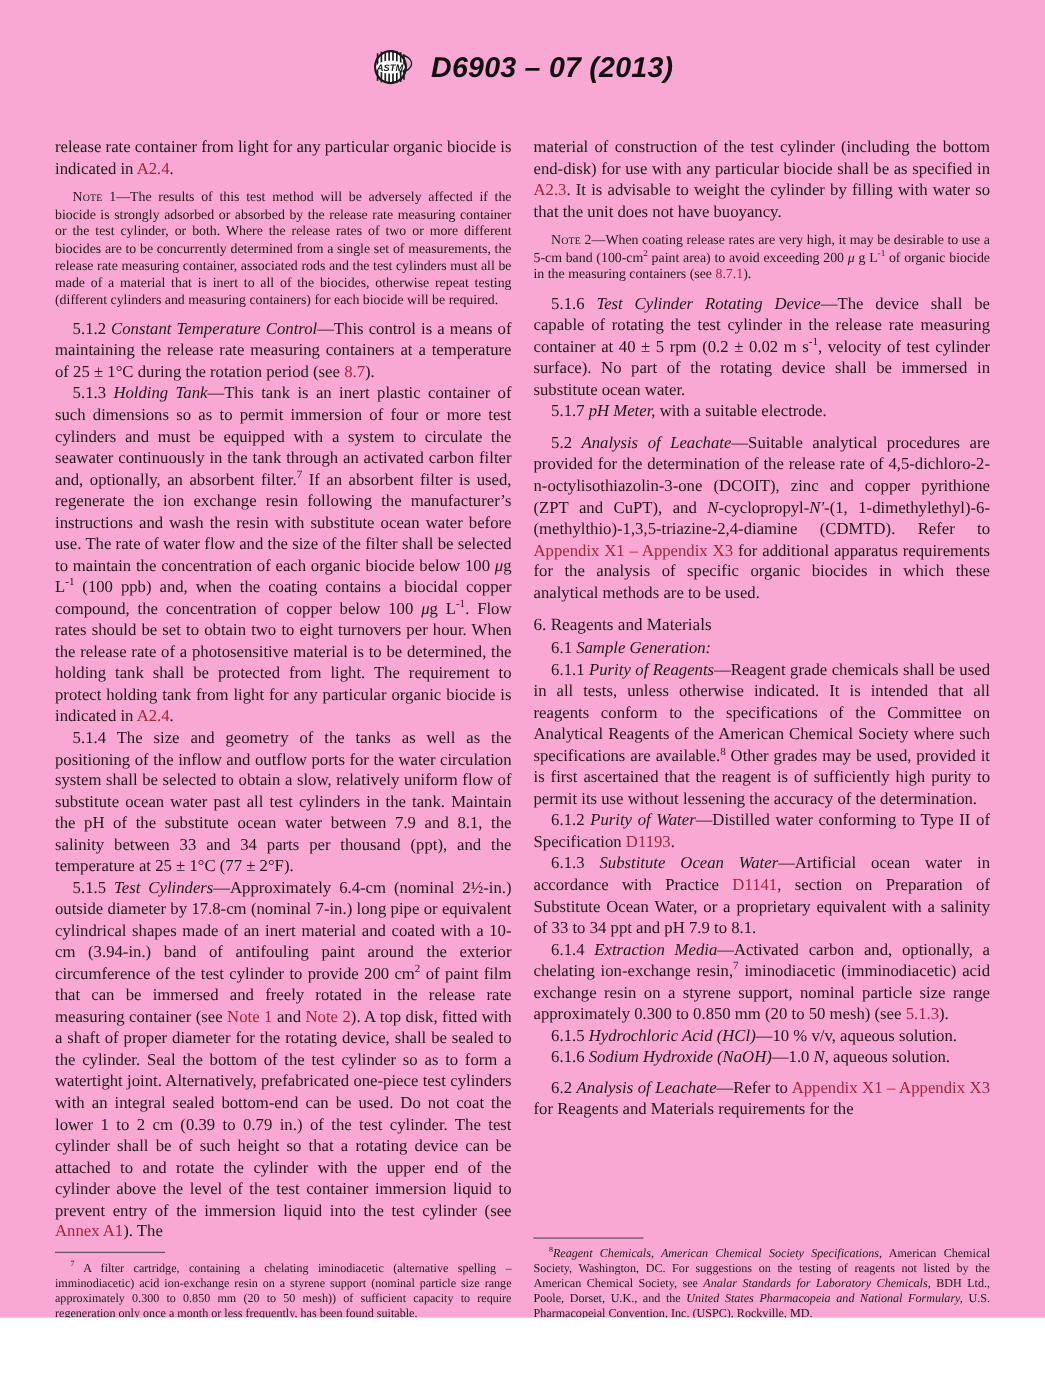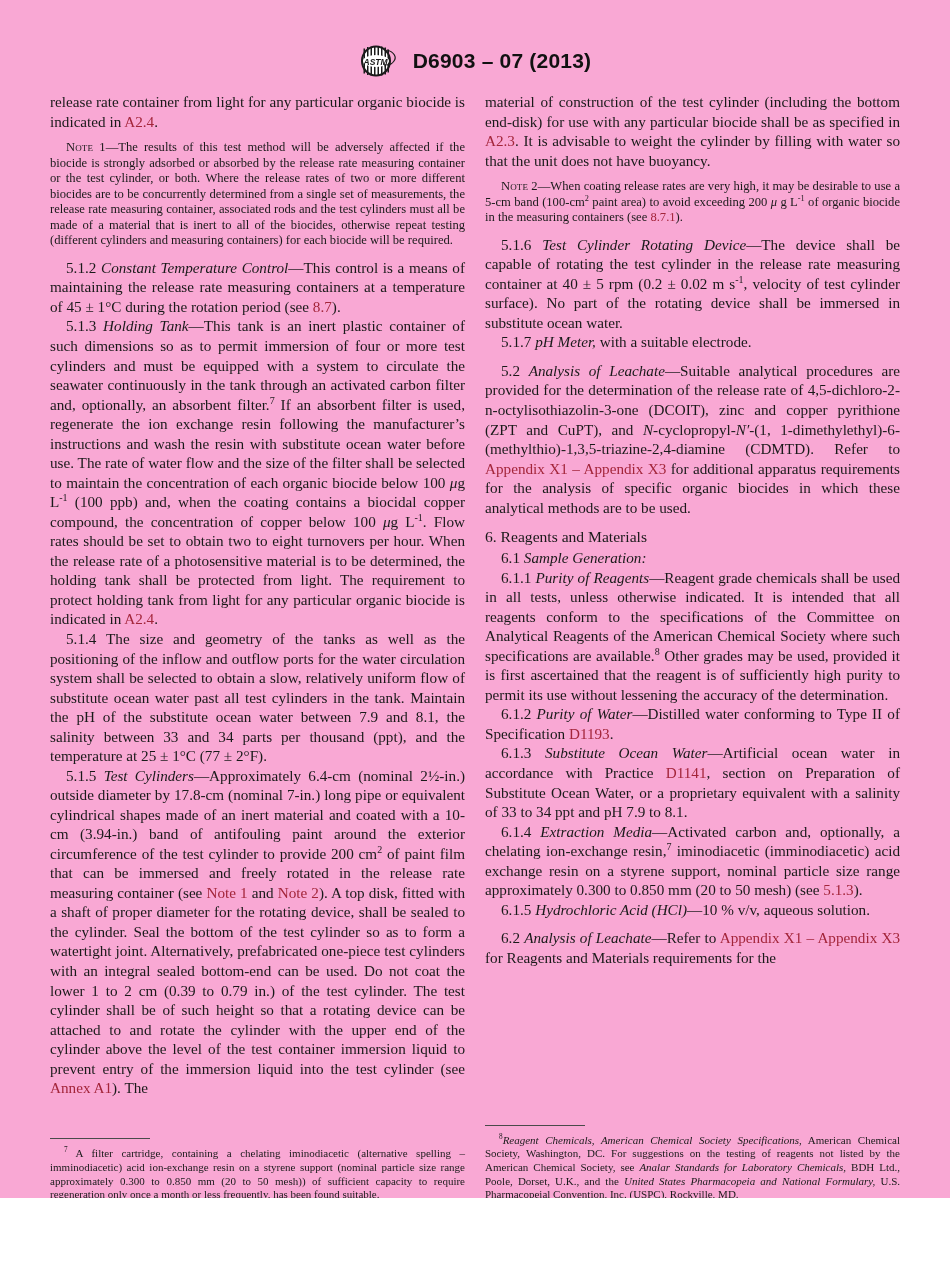--- a/index.html
+++ b/index.html
@@ -32,42 +32,44 @@
     gap: 12px;
   }
   .astm-logo {
     width: 42px;
     height: 34px;
     flex: 0 0 auto;
     display: block;
   }
   .doc-designation {
     font-family: "Liberation Sans", "DejaVu Sans", sans-serif;
-    font-size: 21px;
+    font-size: 26px;
     font-weight: bold;
     letter-spacing: 0.2px;
     color: #111;
     white-space: nowrap;
+    font-style: italic;
   }
 
   
   .columns {
     position: absolute;
     top: 92px;
     left: 50px;
     width: 850px;
     height: 1110px;
     display: flex;
     gap: 20px;
   }
   .col {
     width: 415px;
     position: relative;
     display: flex;
     flex-direction: column;
+    margin-top: 32px;
   }
   .col-body { flex: 1 1 auto; }
   .col-foot { flex: 0 0 auto; }
 
   
   p {
     margin: 0;
     font-size: 15.2px;
     line-height: 1.285;
     text-align: justify;
@@ -167,21 +169,21 @@
 
   <div class="columns">
 
     <div class="col">
       <div class="col-body">
 
         <p class="cont"><span>release rate container from light for any particular organic biocide is indicated in </span><span class="xref">A2.4</span><span>.</span></p>
 
         <p class="note gap-before gap-after"><span class="note-label">Note</span><span class="note-label"> 1</span><span>—The results of this test method will be adversely affected if the biocide is strongly adsorbed or absorbed by the release rate measuring container or the test cylinder, or both. Where the release rates of two or more different biocides are to be concurrently determined from a single set of measurements, the release rate measuring container, associated rods and the test cylinders must all be made of a material that is inert to all of the biocides, otherwise repeat testing (different cylinders and measuring containers) for each biocide will be required.</span></p>
 
-        <p class="body"><span>5.1.2 </span><i>Constant Temperature Control</i><span>—This control is a means of maintaining the release rate measuring containers at a temperature of 45 ± 1°C during the rotation period (see </span><span class="xref">8.7</span><span>).</span></p>
+        <p class="body"><span>5.1.2 </span><i>Constant Temperature Control</i><span>—This control is a means of maintaining the release rate measuring containers at a temperature of 25 ± 1°C during the rotation period (see </span><span class="xref">8.7</span><span>).</span></p>
 
         <p class="body"><span>5.1.3 </span><i>Holding Tank</i><span>—This tank is an inert plastic container of such dimensions so as to permit immersion of four or more test cylinders and must be equipped with a system to circulate the seawater continuously in the tank through an activated carbon filter and, optionally, an absorbent filter.</span><sup>7</sup><span> If an absorbent filter is used, regenerate the ion exchange resin following the manufacturer’s instructions and wash the resin with substitute ocean water before use. The rate of water flow and the size of the filter shall be selected to maintain the concentration of each organic biocide below 100 </span><i>μ</i><span>g L</span><sup>-1</sup><span>  (100 ppb) and, when the coating contains a biocidal copper compound, the concentration of copper below 100 </span><i>μ</i><span>g L</span><sup>-1</sup><span>. Flow rates should be set to obtain two to eight turnovers per hour. When the release rate of a photosensitive material is to be determined, the holding tank shall be protected from light. The requirement to protect holding tank from light for any particular organic biocide is indicated in </span><span class="xref">A2.4</span><span>.</span></p>
 
         <p class="body"><span>5.1.4 </span><span>The size and geometry of the tanks as well as the positioning of the inflow and outflow ports for the water circulation system shall be selected to obtain a slow, relatively uniform flow of substitute ocean water past all test cylinders in the tank. Maintain the pH of the substitute ocean water between 7.9 and 8.1, the salinity between 33 and 34 parts per thousand (ppt), and the temperature at 25 ± 1°C (77 ± 2°F).</span></p>
 
         <p class="body"><span>5.1.5 </span><i>Test Cylinders</i><span>—Approximately 6.4-cm (nominal 2½-in.) outside diameter by 17.8-cm (nominal 7-in.) long pipe or equivalent cylindrical shapes made of an inert material and coated with a 10-cm (3.94-in.) band of antifouling paint around the exterior circumference of the test cylinder to provide 200 cm</span><sup>2</sup><span> of paint film that can be immersed and freely rotated in the release rate measuring container (see </span><span class="xref">Note 1</span><span> and </span><span class="xref">Note 2</span><span>). A top disk, fitted with a shaft of proper diameter for the rotating device, shall be sealed to the cylinder. Seal the bottom of the test cylinder so as to form a watertight joint. Alternatively, prefabricated one-piece test cylinders with an integral sealed bottom-end can be used. Do not coat the lower 1 to 2 cm (0.39 to 0.79 in.) of the test cylinder. The test cylinder shall be of such height so that a rotating device can be attached to and rotate the cylinder with the upper end of the cylinder above the level of the test container immersion liquid to prevent entry of the immersion liquid into the test cylinder (see </span><span class="xref">Annex A1</span><span>). The</span></p>
 
       </div>
 
       <div class="col-foot">
@@ -211,20 +213,21 @@
         <p class="body"><span>6.1.1 </span><i>Purity of Reagents</i><span>—Reagent grade chemicals shall be used in all tests, unless otherwise indicated. It is intended that all reagents conform to the specifications of the Committee on Analytical Reagents of the American Chemical Society where such specifications are available.</span><sup>8</sup><span> Other grades may be used, provided it is first ascertained that the reagent is of sufficiently high purity to permit its use without lessening the accuracy of the determination.</span></p>
 
         <p class="body"><span>6.1.2 </span><i>Purity of Water</i><span>—Distilled water conforming to Type II of Specification </span><span class="xref">D1193</span><span>.</span></p>
 
         <p class="body"><span>6.1.3 </span><i>Substitute Ocean Water</i><span>—Artificial ocean water in accordance with Practice </span><span class="xref">D1141</span><span>, section on Preparation of Substitute Ocean Water, or a proprietary equivalent with a salinity of 33 to 34 ppt and pH 7.9 to 8.1.</span></p>
 
         <p class="body"><span>6.1.4 </span><i>Extraction Media</i><span>—Activated carbon and, optionally, a chelating ion-exchange resin,</span><sup>7</sup><span> iminodiacetic (imminodiacetic) acid exchange resin on a styrene support, nominal particle size range approximately 0.300 to 0.850 mm (20 to 50 mesh) (see </span><span class="xref">5.1.3</span><span>).</span></p>
 
         <p class="body"><span>6.1.5 </span><i>Hydrochloric Acid (HCl)</i><span>—10 % v/v, aqueous solution.</span></p>
 
+        <p class="body"><span>6.1.6 </span><i>Sodium Hydroxide (NaOH)</i><span>—1.0 </span><i>N</i><span>, aqueous solution.</span></p>
 
 
         <p class="body gap-before"><span>6.2 </span><i>Analysis of Leachate</i><span>—Refer to </span><span class="xref">Appendix X1 – Appendix X3</span><span> for Reagents and Materials requirements for the</span></p>
 
       </div>
 
       <div class="col-foot">
         <div class="fn-rule"></div>
         <p class="footnote"><sup>8</sup><i>Reagent Chemicals, American Chemical Society Specifications</i><span>, American Chemical Society, Washington, DC. For suggestions on the testing of reagents not listed by the American Chemical Society, see </span><i>Analar Standards for Laboratory Chemicals,</i><span> BDH Ltd., Poole, Dorset, U.K., and the </span><i>United States Pharmacopeia and National Formulary,</i><span> U.S. Pharmacopeial Convention, Inc. (USPC), Rockville, MD.</span></p>
       </div>

